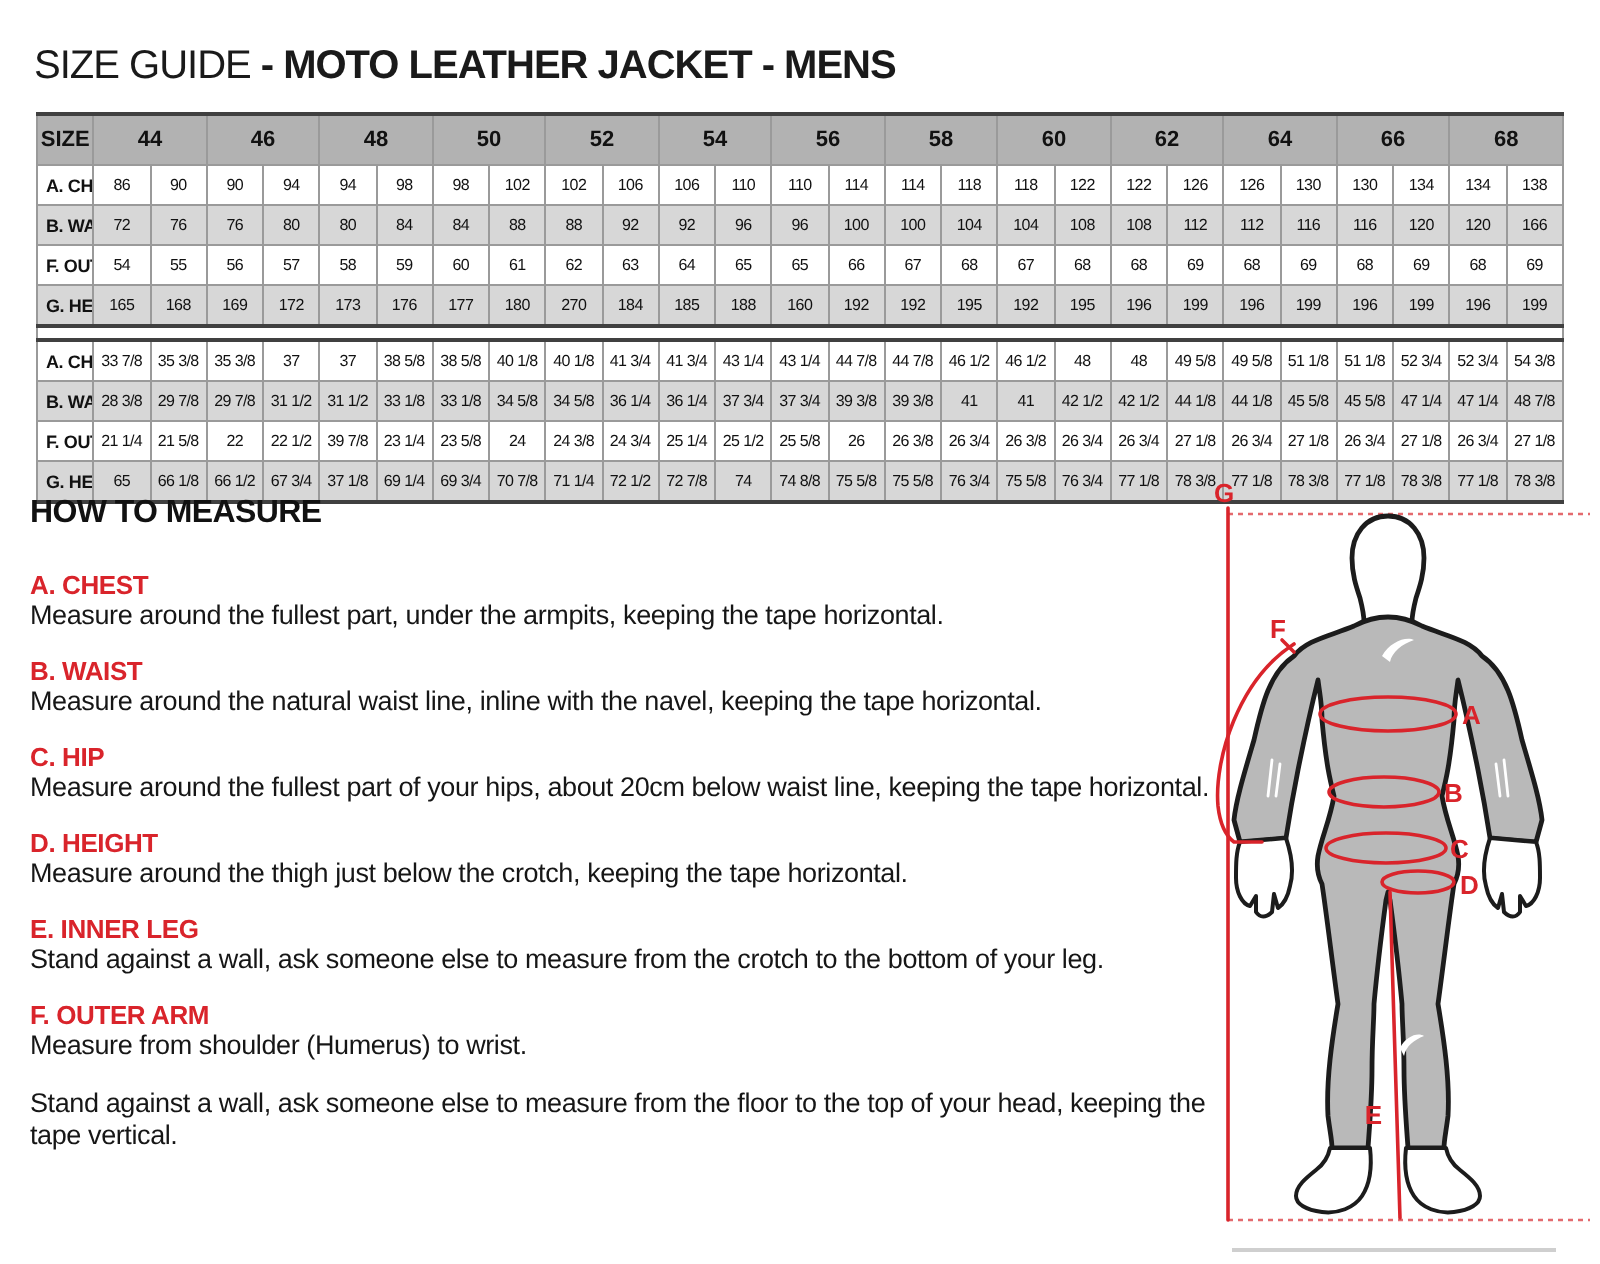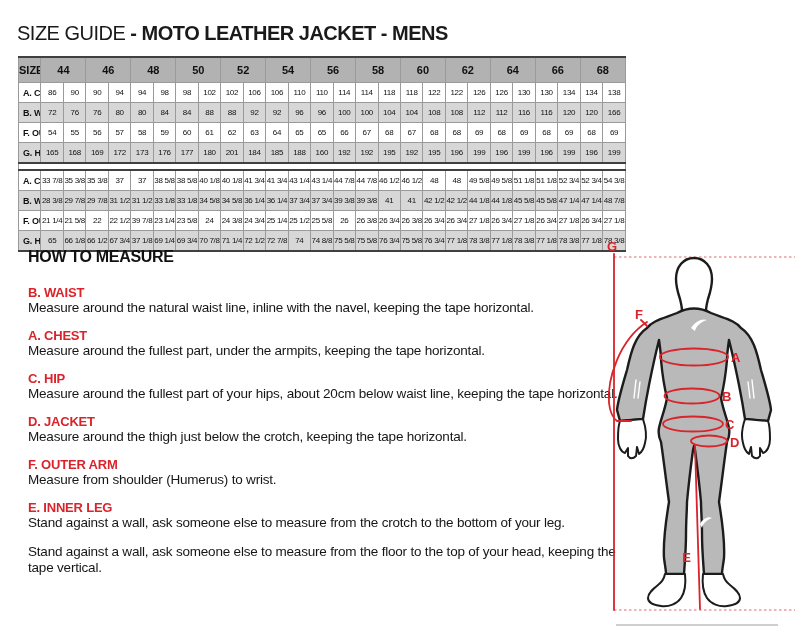--- a/index.html
+++ b/index.html
@@ -3,32 +3,32 @@
 <meta charset="utf-8">
 <style>
   html,body{margin:0;padding:0;background:#fff;}
   .page{position:relative;width:800px;height:632px;background:#fff;overflow:hidden;
         font-family:"Liberation Sans",sans-serif;color:#111;border-radius:21px;}
   
   .title{position:absolute;left:17px;top:22px;font-size:20px;letter-spacing:-0.5px;
          color:#1a1a1a;font-weight:normal;margin:0;white-space:nowrap;}
   .title strong{font-weight:bold;margin-left:5px;}
   
-  #size-table{position:absolute;left:18px;top:56px;width:608px;border-collapse:collapse;
+  #size-table{position:absolute;left:18px;top:56px;width:764px;border-collapse:collapse;
               table-layout:fixed;border-top:2px solid #404040;border-bottom:2px solid #404040;
               border-left:1px solid #9a9a9a;border-right:1px solid #9a9a9a;}
   #size-table th,#size-table td{border:1px solid #9a9a9a;padding:0;white-space:nowrap;overflow:hidden;}
   #size-table thead th{background:#b2b2b2;font-size:11px;font-weight:bold;height:24px;text-align:center;}
   #size-table td.lbl{font-weight:bold;font-size:9px;text-align:left;padding-left:4px;letter-spacing:-0.2px;height:19px;}
   #size-table td.val{font-size:8px;text-align:center;letter-spacing:-0.3px;height:19px;}
   #size-table tr.alt{background:#d7d7d7;}
   #size-table tr.gap td{height:5px;background:#fff;border-left:1px solid #9a9a9a;border-right:1px solid #9a9a9a;
               border-top:2px solid #404040;border-bottom:2px solid #404040;}
   
-  .howto{position:absolute;left:28px;top:248px;width:596px;}
+  .howto{position:absolute;left:15px;top:248px;width:596px;}
   .howto h2{margin:0 0 20px 0;font-size:16px;letter-spacing:-0.3px;color:#111;}
   .mi{margin-bottom:13px;}
   .mi-label{font-size:13px;font-weight:bold;color:#d9242b;line-height:14px;letter-spacing:-0.2px;}
   .mi-text{font-size:13.5px;color:#161616;line-height:16px;letter-spacing:-0.2px;}
   
   .diagram{position:absolute;left:603px;top:240px;width:195px;height:382px;}
   .dlabel{fill:#d9242b;font-family:"Liberation Sans",sans-serif;font-size:13px;font-weight:bold;}
   .footer-line{position:absolute;left:616px;top:624px;width:162px;height:2px;background:#cfcfcf;}
 </style>
 </head>
@@ -148,21 +148,21 @@
         <tr class="alt">
           <td class="lbl">G. HEIGHT (CM)</td>
           <td class="val">165</td>
           <td class="val">168</td>
           <td class="val">169</td>
           <td class="val">172</td>
           <td class="val">173</td>
           <td class="val">176</td>
           <td class="val">177</td>
           <td class="val">180</td>
-          <td class="val">201</td>
+          <td class="val">270</td>
           <td class="val">184</td>
           <td class="val">185</td>
           <td class="val">188</td>
           <td class="val">160</td>
           <td class="val">192</td>
           <td class="val">192</td>
           <td class="val">195</td>
           <td class="val">192</td>
           <td class="val">195</td>
           <td class="val">196</td>
@@ -293,42 +293,42 @@
           <td class="val">77 1/8</td>
           <td class="val">78 3/8</td>
         </tr>
       </tbody>
     </table>
 
   <section class="howto">
     <h2>HOW TO MEASURE</h2>
     <div id="measure-list">
         <div class="mi">
+          <div class="mi-label">A. CHEST</div>
+          <div class="mi-text">Measure around the fullest part, under the armpits, keeping the tape horizontal.</div>
+        </div>
+        <div class="mi">
           <div class="mi-label">B. WAIST</div>
           <div class="mi-text">Measure around the natural waist line, inline with the navel, keeping the tape horizontal.</div>
         </div>
         <div class="mi">
-          <div class="mi-label">A. CHEST</div>
-          <div class="mi-text">Measure around the fullest part, under the armpits, keeping the tape horizontal.</div>
-        </div>
-        <div class="mi">
           <div class="mi-label">C. HIP</div>
           <div class="mi-text">Measure around the fullest part of your hips, about 20cm below waist line, keeping the tape horizontal.</div>
         </div>
         <div class="mi">
-          <div class="mi-label">D. JACKET</div>
+          <div class="mi-label">D. HEIGHT</div>
           <div class="mi-text">Measure around the thigh just below the crotch, keeping the tape horizontal.</div>
+        </div>
+        <div class="mi">
+          <div class="mi-label">E. INNER LEG</div>
+          <div class="mi-text">Stand against a wall, ask someone else to measure from the crotch to the bottom of your leg.</div>
         </div>
         <div class="mi">
           <div class="mi-label">F. OUTER ARM</div>
           <div class="mi-text">Measure from shoulder (Humerus) to wrist.</div>
-        </div>
-        <div class="mi">
-          <div class="mi-label">E. INNER LEG</div>
-          <div class="mi-text">Stand against a wall, ask someone else to measure from the crotch to the bottom of your leg.</div>
         </div>
         <div class="mi">
           <div class="mi-text">Stand against a wall, ask someone else to measure from the floor to the top of your head, keeping the tape vertical.</div>
         </div>
       </div>
   </section>
 
   <div class="diagram">
     <svg width="195" height="382" viewBox="0 0 195 382">
 

